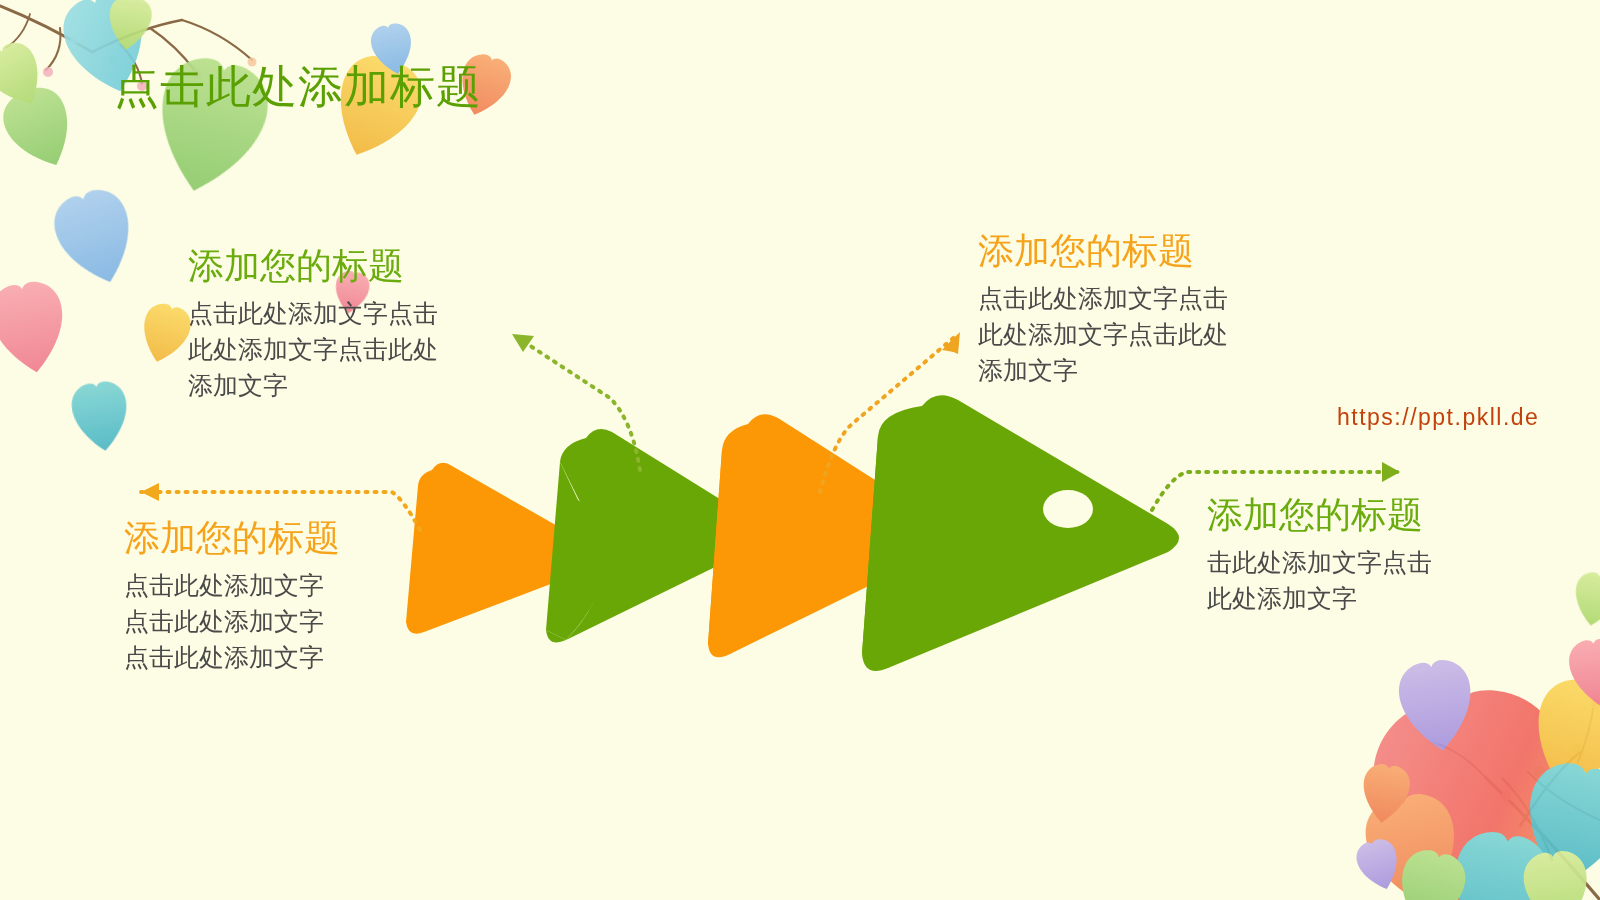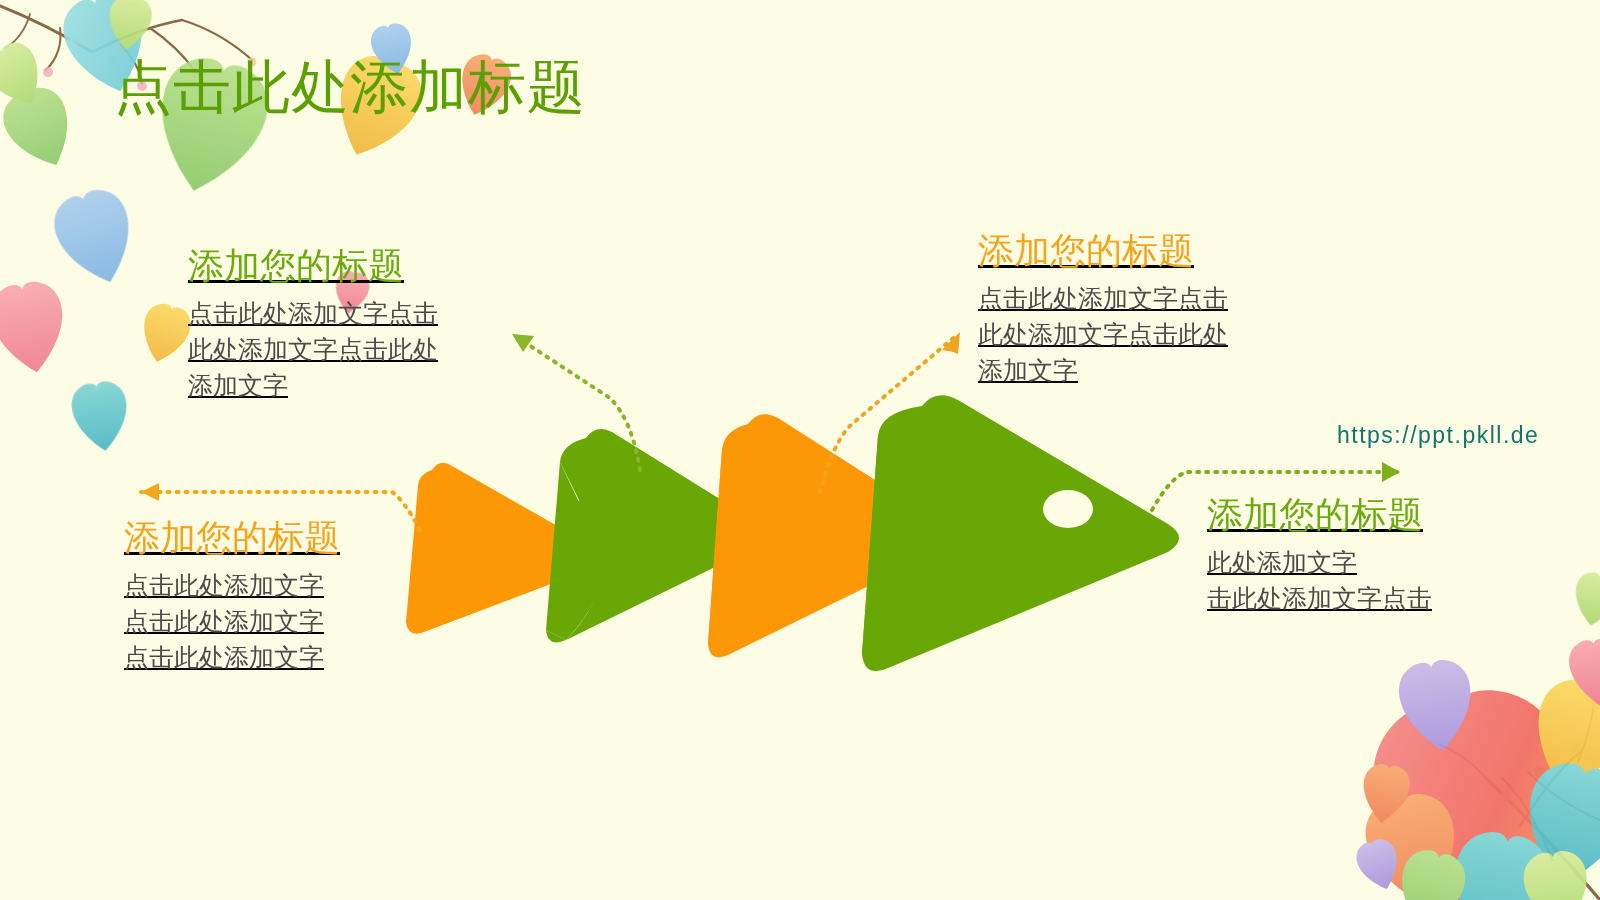--- a/index.html
+++ b/index.html
@@ -14,29 +14,29 @@
     background: #fdfce4;
     overflow: hidden;
   }
   .layer { position: absolute; top: 0; left: 0; width: 1600px; height: 900px; }
   .deco { pointer-events: none; }
 
   
   #slide-title {
     position: absolute;
     left: 114px; top: 58px;
-    font-size: 58px;
+    font-size: 45px;
     line-height: 58px;
     color: #5ba002;
     letter-spacing: 1px;
     white-space: nowrap;
   }
 
   
-  .block { position: absolute; text-decoration: underline; }
+  .block { position: absolute; }
   .block .heading {
     font-size: 36px;
     line-height: 46px;
     white-space: nowrap;
     margin-bottom: 6px;
   }
   .block .body {
     font-size: 25px;
     line-height: 36px;
     color: #4a4a4a;
@@ -46,24 +46,24 @@
   .heading.orange { color: #f5a31b; }
 
   #block-tl { left: 188px; top: 243px; }
   #block-tr { left: 978px; top: 228px; }
   #block-bl { left: 124px; top: 515px; }
   #block-br { left: 1207px; top: 492px; }
 
   
   #watermark {
     position: absolute;
-    left: 1337px; top: 422px;
+    left: 1337px; top: 404px;
     font-size: 23px;
     letter-spacing: 1.5px;
-    color: #0f766e;
+    color: #c2410c;
     white-space: nowrap;
   }
 </style>
 </head>
 <body>
 
 <div id="slide">
 
   <svg class="layer deco" viewBox="0 0 1600 900">
     <defs>
@@ -247,20 +247,20 @@
     <div class="body">
       <div>点击此处添加文字</div>
       <div>点击此处添加文字</div>
       <div>点击此处添加文字</div>
     </div>
   </div>
 
   <div class="block" id="block-br">
     <div class="heading green">添加您的标题</div>
     <div class="body">
+      <div>击此处添加文字点击</div>
       <div>此处添加文字</div>
-      <div>击此处添加文字点击</div>
     </div>
   </div>
 
   <div id="watermark">https://ppt.pkll.de</div>
 
 </div>
 
 </body></html>

